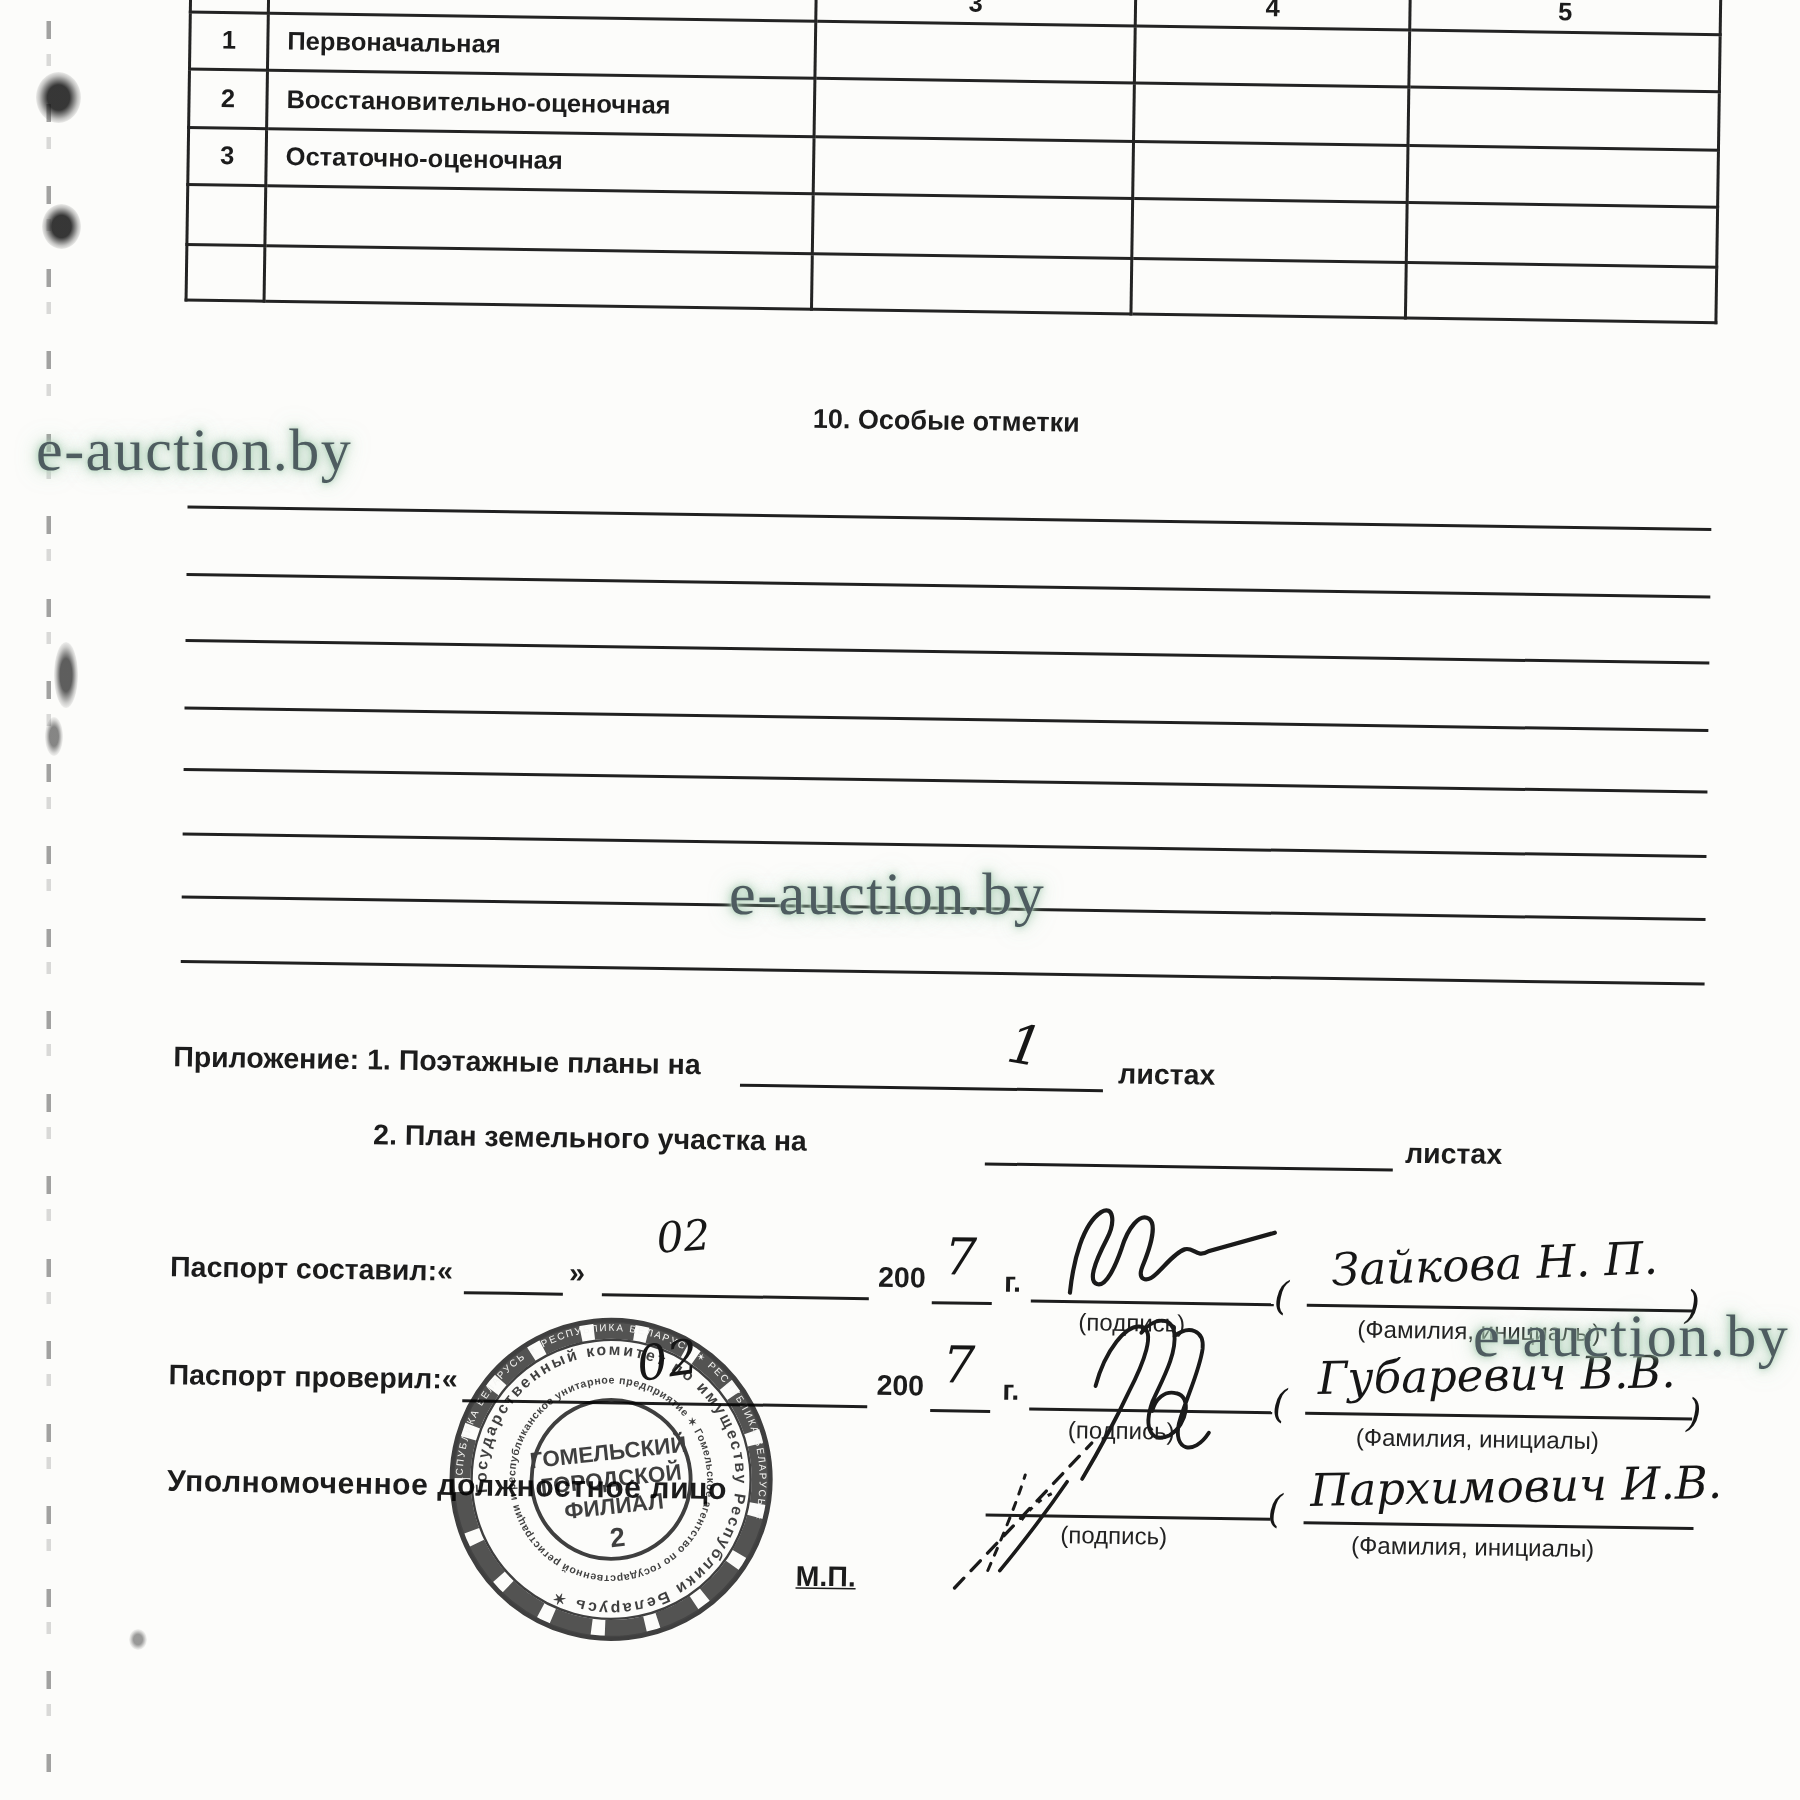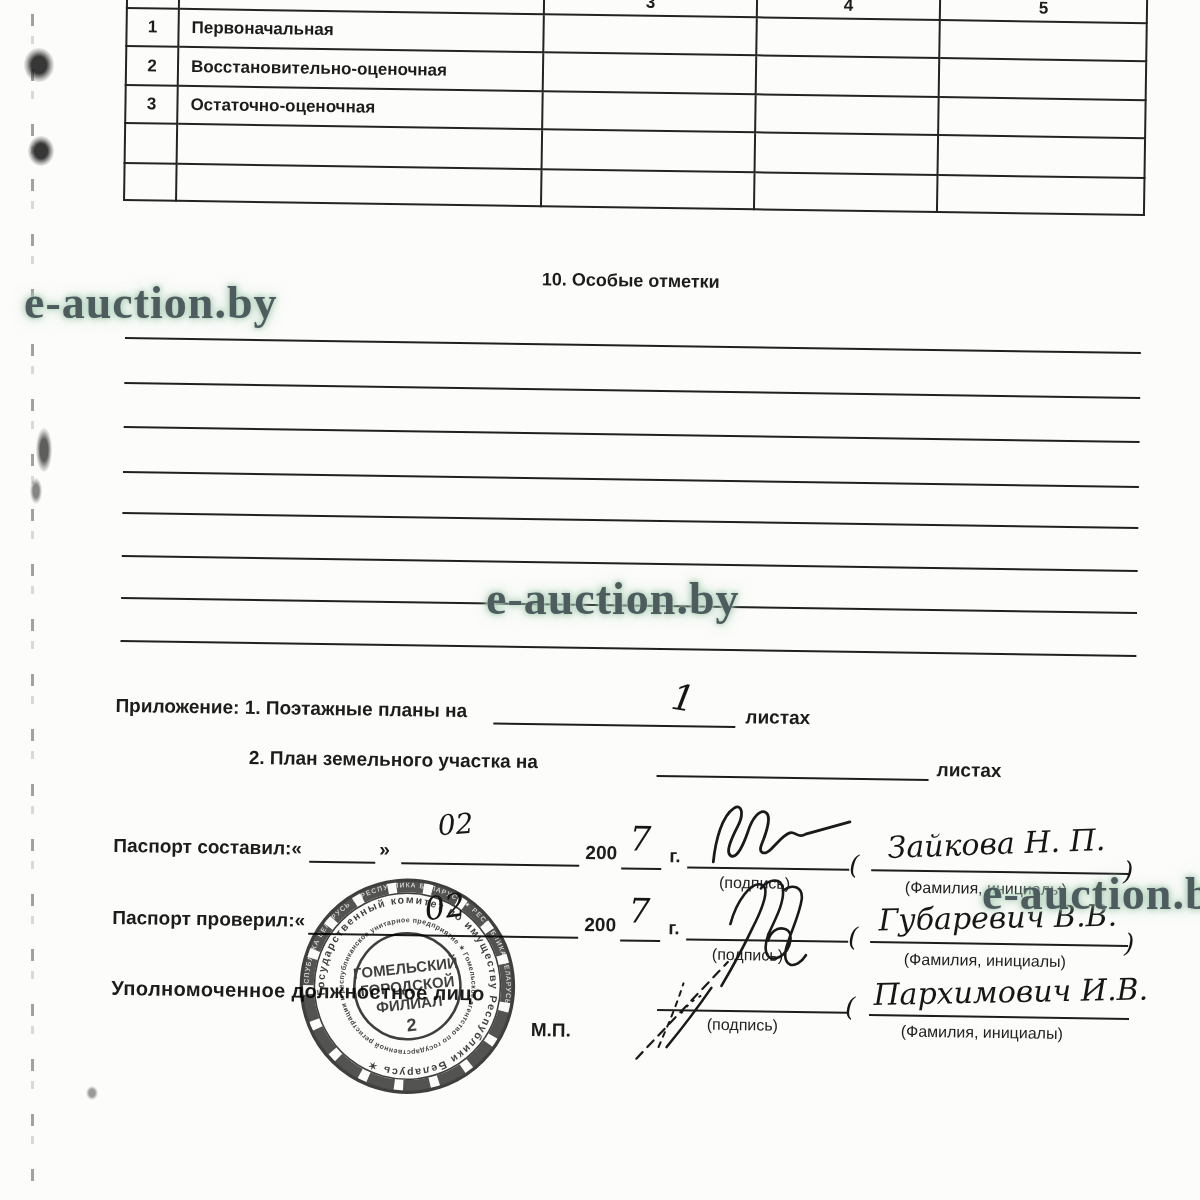--- a/index.html
+++ b/index.html
@@ -15,24 +15,24 @@
   
   .hw{position:absolute;font-family:"DejaVu Serif",serif;font-style:italic;color:#161616;white-space:nowrap;}
   
   table.val{position:absolute;left:126px;top:-32px;border-collapse:collapse;table-layout:fixed;}
   table.val td{border:2.2px solid #232323;font-size:17px;font-weight:bold;padding:0 0 0 12px;
                vertical-align:middle;overflow:hidden;}
   table.val td.num{text-align:center;padding:0;}
   table.val tr.hdr td{height:36px;vertical-align:bottom;text-align:center;padding:0 0 2px 0;
                       border-top:none;font-size:17px;}
   
-  .wm{position:absolute;z-index:50;font-family:"Liberation Serif",serif;font-size:46px;
+  .wm{position:absolute;z-index:50;font-family:"Liberation Serif",serif;font-size:40px;
       color:#4e5c60;letter-spacing:1px;white-space:nowrap;
       text-shadow:0 0 2px rgba(195,220,200,.95),0 0 5px rgba(170,208,182,.9),
-                  0 0 9px rgba(168,205,180,.75),0 0 14px rgba(168,205,180,.5);font-weight:bold;}
+                  0 0 9px rgba(168,205,180,.75),0 0 14px rgba(168,205,180,.5);}
   
   .stamp{position:absolute;left:305px;top:864px;z-index:30;opacity:.85;mix-blend-mode:multiply;
          transform:rotate(-7deg);}
   
   .sig{position:absolute;z-index:35;}
   
   .edge{position:absolute;left:31px;top:14px;width:3px;height:1170px;opacity:.5;z-index:40;
         background:repeating-linear-gradient(to bottom,
           rgba(25,25,25,.8) 0 12px, rgba(25,25,25,0) 12px 22px,
           rgba(50,50,50,.35) 22px 30px, rgba(50,50,50,0) 30px 55px);}
@@ -153,21 +153,21 @@
     <div class="cap" style="left:918px;top:938px;">(Фамилия, инициалы)</div>
 
     <div class="p" style="left:126px;top:976px;font-size:20px;letter-spacing:.4px;">Уполномоченное должностное лицо</div>
     <div class="uline" style="left:672px;top:1000px;width:190px;"></div>
     <div class="cap" style="left:722px;top:1006px;">(подпись)</div>
     <div class="hw" style="left:860px;top:980px;font-size:26px;">(</div>
     <div class="uline" style="left:884px;top:1002px;width:260px;"></div>
     <div class="hw" style="left:888px;top:960px;font-size:30px;transform:rotate(-2deg);">Пархимович И.В.</div>
     <div class="cap" style="left:916px;top:1010px;">(Фамилия, инициалы)</div>
 
-    <div class="p" style="left:546px;top:1012px;">М.П.</div>
+    <div class="p" style="left:546px;top:1034px;text-decoration:underline;">М.П.</div>
 
     <div class="hw z6" style="left:438px;top:882px;font-size:32px;transform:rotate(-9deg);">02</div>
 
     <svg class="sig" style="left:698px;top:790px;" width="170" height="72" viewBox="0 0 170 72">
       <path d="M28,62 C30,40 36,16 48,8 C56,3 58,14 52,26 C44,42 40,54 46,56 C52,58 58,44 62,32
                C66,18 74,8 80,12 C86,16 80,34 76,44 C73,52 78,56 86,48 C92,42 98,34 104,32
                C110,30 112,38 120,33 L164,20" stroke="#1a1a1a" stroke-width="2.8" fill="none" stroke-linecap="round"></path>
     </svg>
     <svg class="sig" style="left:718px;top:864px;" width="140" height="122" viewBox="0 0 140 122">
       <path d="M26,50 C32,26 46,8 56,10 C66,12 58,34 48,54 C38,76 26,98 18,112

